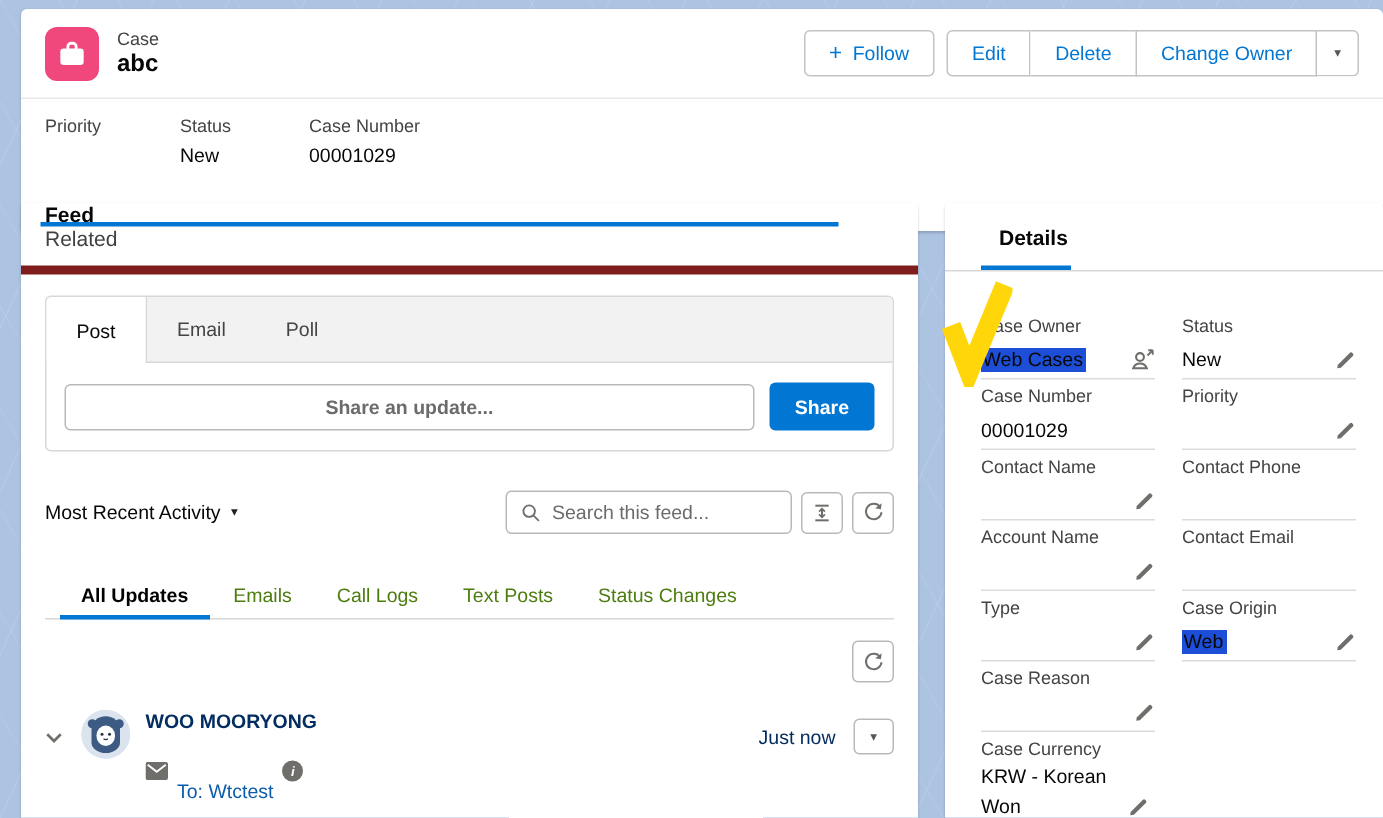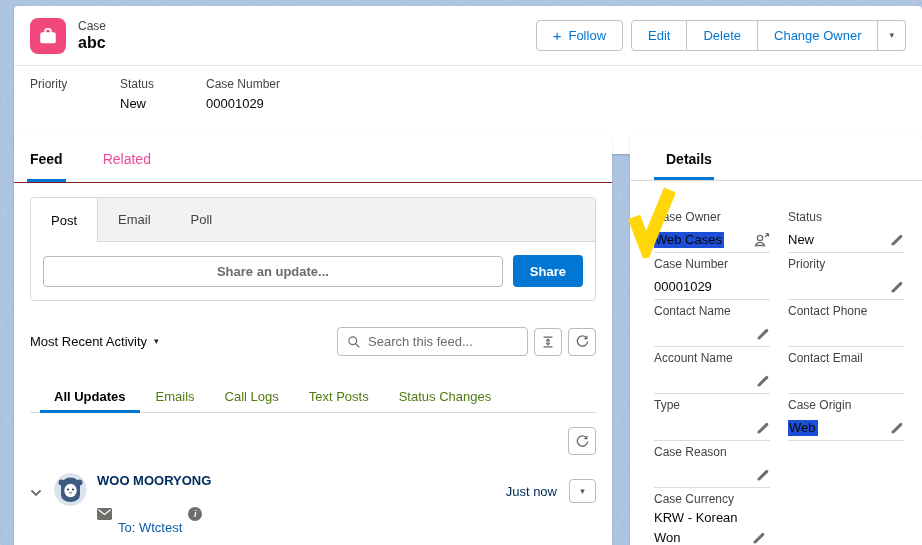--- a/index.html
+++ b/index.html
@@ -40,22 +40,22 @@
   .btn-group .btn:last-child { border-radius: 0 4px 4px 0; }
   .caret { color: #565656; font-size: 9px; line-height: 1; }
   .header-summary { display: flex; padding: 11px 16px 0; }
   .sum-field { margin-right: 28px; }
   .sum-field:nth-child(1) { width: 62px; }
   .sum-field:nth-child(2) { width: 58px; }
   .sum-label { font-size: 12px; color: #444; }
   .sum-value { font-size: 13px; margin-top: 5px; min-height: 15px; }
   
   #feed-card { top: 135px; left: 14px; width: 598px; height: 420px; }
-  .tabs-row { height: 48px; display: flex; align-items: stretch; padding: 0 16px; border-bottom: 1px solid #7f1d1d; }
-  .tab { display: flex; align-items: center; font-size: 14px; color: #ec4899; margin-right: 40px; position: relative; cursor: pointer; }
+  .tabs-row { height: 48px; display: flex; align-items: stretch; padding: 0 16px; border-bottom: 6px solid #7f1d1d; flex-direction: column; }
+  .tab { display: flex; align-items: center; font-size: 14px; color: #404040; margin-right: 40px; position: relative; cursor: pointer; }
   .tab.active { font-weight: bold; color: #080707; }
   .tab.active::after { content: ""; position: absolute; left: -3px; right: -3px; bottom: 0; height: 3px; background: #0176d3; }
   .publisher { margin: 14px 16px 0; border: 1px solid #d8d8d8; border-radius: 4px; overflow: hidden; }
   .pub-tabs { display: flex; background: #f3f2f2; border-bottom: 1px solid #d8d8d8; height: 44px; }
   .pub-tab { display: flex; align-items: center; padding: 0 20px; font-size: 13px; color: #444; cursor: pointer; }
   .pub-tab.active { background: #fff; border-right: 1px solid #d8d8d8; margin-bottom: -1px; border-radius: 4px 0 0 0; color: #080707; }
   .pub-body { display: flex; align-items: center; gap: 10px; padding: 13px 12px; }
   .share-input {
     flex: 1; height: 31px; border: 1px solid #b9b9b9; border-radius: 4px;
     text-align: center; font-size: 13px; font-family: inherit; color: #444; outline: none; font-weight: bold;

